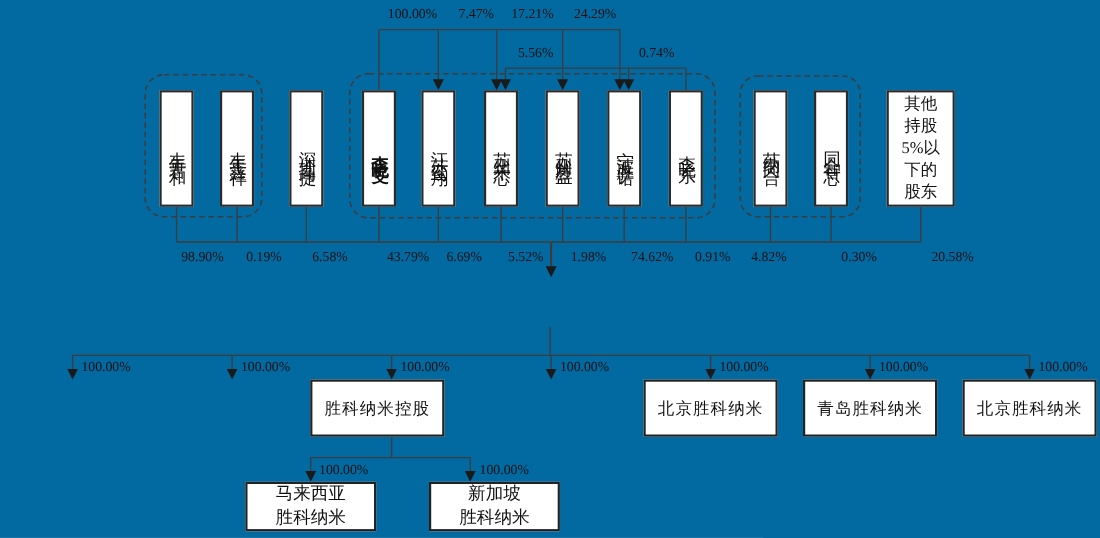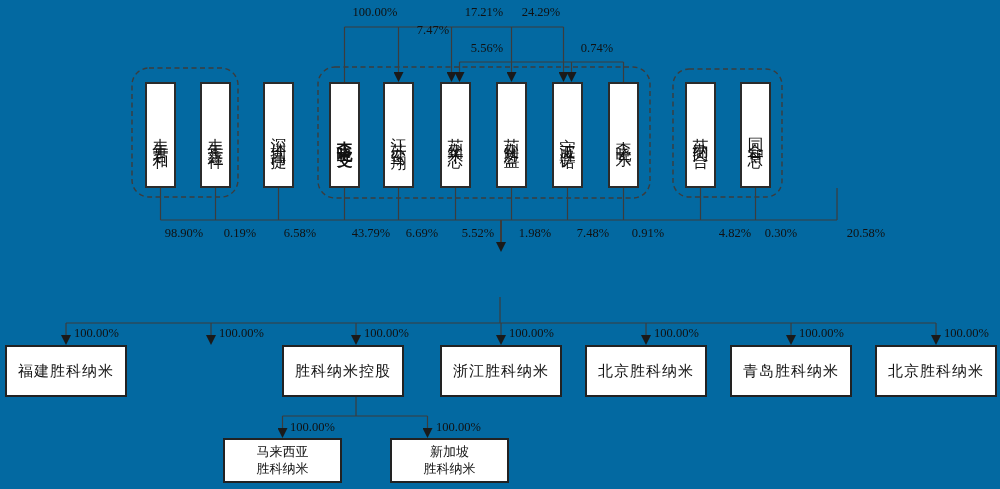--- a/index.html
+++ b/index.html
@@ -34,21 +34,21 @@
   .sub {
     position:absolute; top:345px; width:122px; height:52px;
     border:2px solid #222; background:#fff; box-sizing:border-box;
     display:flex; align-items:center; justify-content:center;
     font-size:15px; letter-spacing:1px;
   }
   .sub2 {
     position:absolute; top:438px; width:119px; height:45px;
     border:2px solid #222; background:#fff; box-sizing:border-box;
     display:flex; align-items:center; justify-content:center;
-    font-size:13px; line-height:1.3; text-align:center; white-space:pre-line;
+    font-size:16px; line-height:1.3; text-align:center; white-space:pre-line;
   }
   .pct {
     position:absolute; font-size:12.5px; white-space:nowrap; color:#111;
   }
   .pct.ctr { transform:translateX(-50%); }
 </style>
 </head>
 <body>
 
 <div class="stage">
@@ -106,63 +106,62 @@
       <path d="M936,323 V343" marker-end="url(#arw)"></path>
 
       <path d="M356,397 V416"></path>
       <path d="M282.5,416 H427.5"></path>
       <path d="M282.5,416 V436" marker-end="url(#arw)"></path>
       <path d="M427.5,416 V436" marker-end="url(#arw)"></path>
     </g>
   </svg>
 
   <span class="pct ctr" style="left:375px;top:5px">100.00%</span>
-  <span class="pct ctr" style="left:433px;top:23px">7.47%</span>
+  <span class="pct ctr" style="left:433px;top:5px">7.47%</span>
   <span class="pct ctr" style="left:484px;top:5px">17.21%</span>
   <span class="pct ctr" style="left:541px;top:5px">24.29%</span>
   <span class="pct ctr" style="left:487px;top:41px">5.56%</span>
   <span class="pct ctr" style="left:597px;top:41px">0.74%</span>
 
   <div class="vbox" style="left:145px">丰年君和</div>
   <div class="vbox" style="left:200px">丰年鑫祥</div>
   <div class="vbox" style="left:263px">深圳高捷</div>
   <div class="vbox bold" style="left:329px">李晓旻</div>
   <div class="vbox" style="left:383px">江苏鸾翔</div>
   <div class="vbox" style="left:440px">苏州禾芯</div>
   <div class="vbox" style="left:496px">苏州胜盈</div>
   <div class="vbox" style="left:552px">宁波胜诺</div>
   <div class="vbox" style="left:608px">李晓东</div>
   <div class="vbox" style="left:685px">苏纳同合</div>
   <div class="vbox" style="left:740px">同合智芯</div>
+  <div class="vbox-wide">其他持股5%以下的股东</div>
 
   <span class="pct ctr" style="left:184px;top:226px">98.90%</span>
   <span class="pct ctr" style="left:240px;top:226px">0.19%</span>
   <span class="pct ctr" style="left:300px;top:226px">6.58%</span>
   <span class="pct ctr" style="left:371px;top:226px">43.79%</span>
   <span class="pct ctr" style="left:422px;top:226px">6.69%</span>
   <span class="pct ctr" style="left:478px;top:226px">5.52%</span>
   <span class="pct ctr" style="left:535px;top:226px">1.98%</span>
-  <span class="pct ctr" style="left:593px;top:226px">7.48%</span>
+  <span class="pct ctr" style="left:593px;top:226px">74.62%</span>
   <span class="pct ctr" style="left:648px;top:226px">0.91%</span>
-  <span class="pct ctr" style="left:735px;top:226px">4.82%</span>
+  <span class="pct ctr" style="left:699px;top:226px">4.82%</span>
   <span class="pct ctr" style="left:781px;top:226px">0.30%</span>
   <span class="pct ctr" style="left:866px;top:226px">20.58%</span>
 
 
   <span class="pct" style="left:74px;top:326px">100.00%</span>
   <span class="pct" style="left:219px;top:326px">100.00%</span>
   <span class="pct" style="left:364px;top:326px">100.00%</span>
   <span class="pct" style="left:509px;top:326px">100.00%</span>
   <span class="pct" style="left:654px;top:326px">100.00%</span>
   <span class="pct" style="left:799px;top:326px">100.00%</span>
   <span class="pct" style="left:944px;top:326px">100.00%</span>
 
-  <div class="sub" style="left:5px">福建胜科纳米</div>
   <div class="sub" style="left:282px">胜科纳米控股</div>
-  <div class="sub" style="left:440px">浙江胜科纳米</div>
   <div class="sub" style="left:585px">北京胜科纳米</div>
   <div class="sub" style="left:730px">青岛胜科纳米</div>
   <div class="sub" style="left:875px">北京胜科纳米</div>
 
   <span class="pct" style="left:290px;top:420px">100.00%</span>
   <span class="pct" style="left:436px;top:420px">100.00%</span>
   <div class="sub2" style="left:223px">马来西亚
 胜科纳米</div>
   <div class="sub2" style="left:390px">新加坡
 胜科纳米</div>

